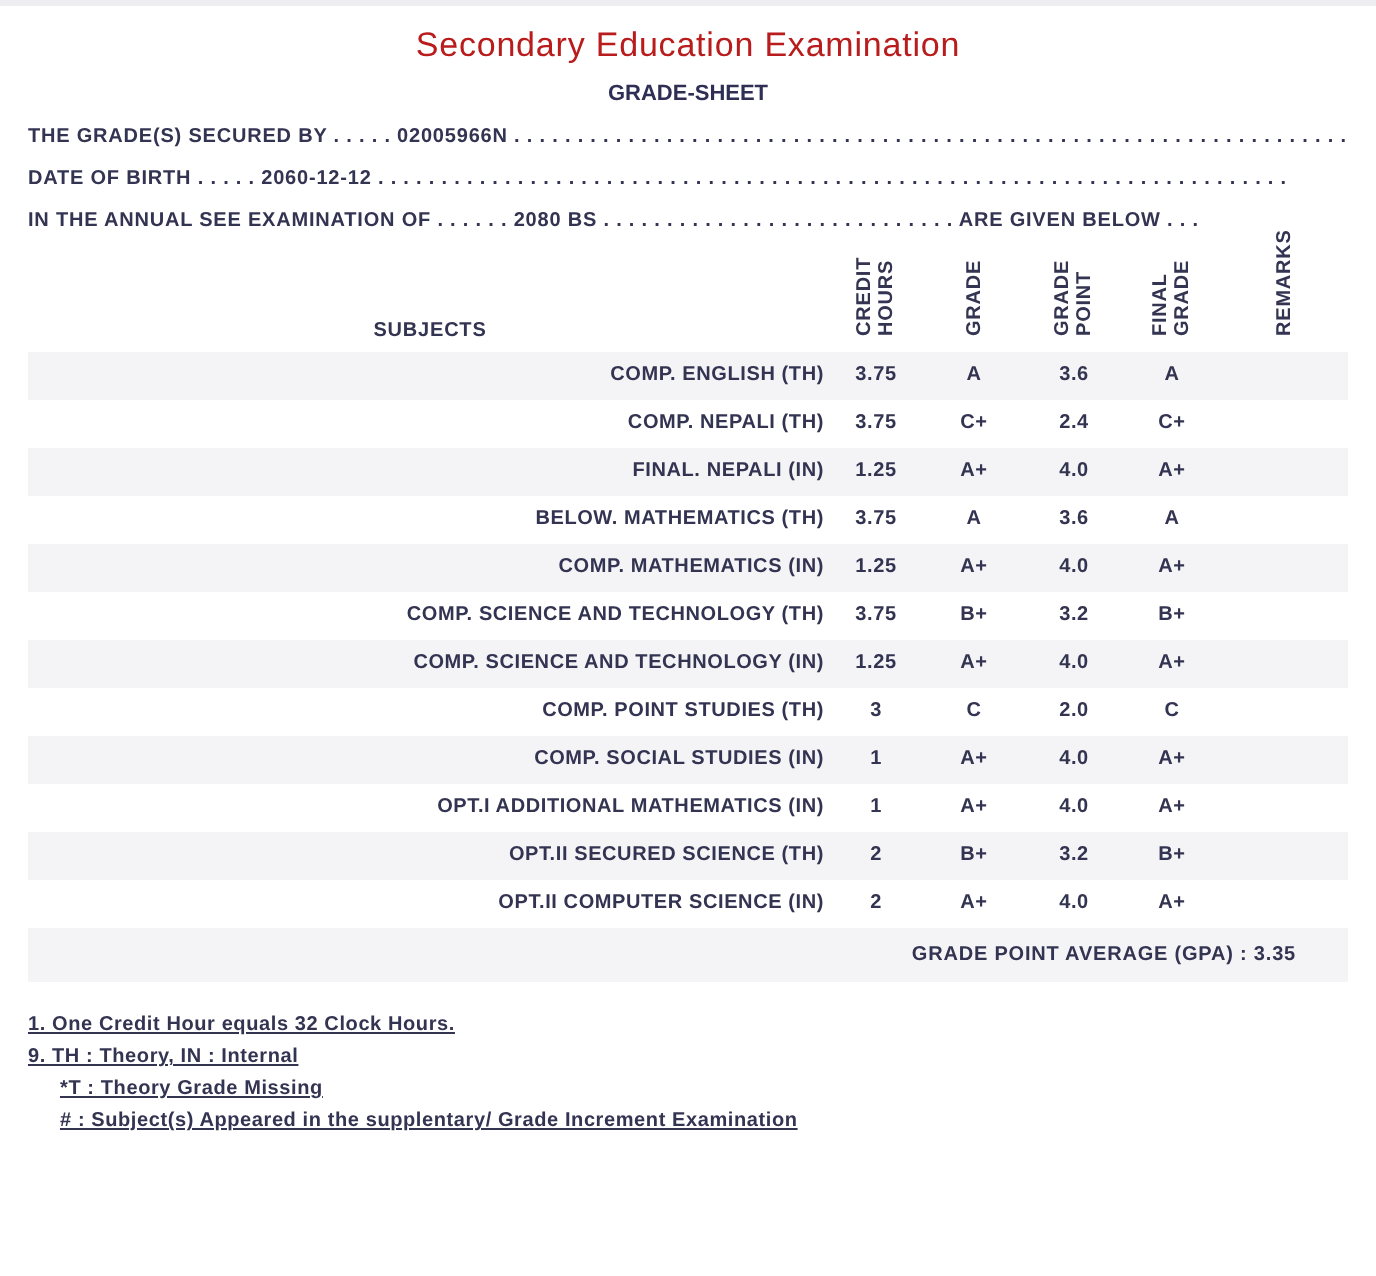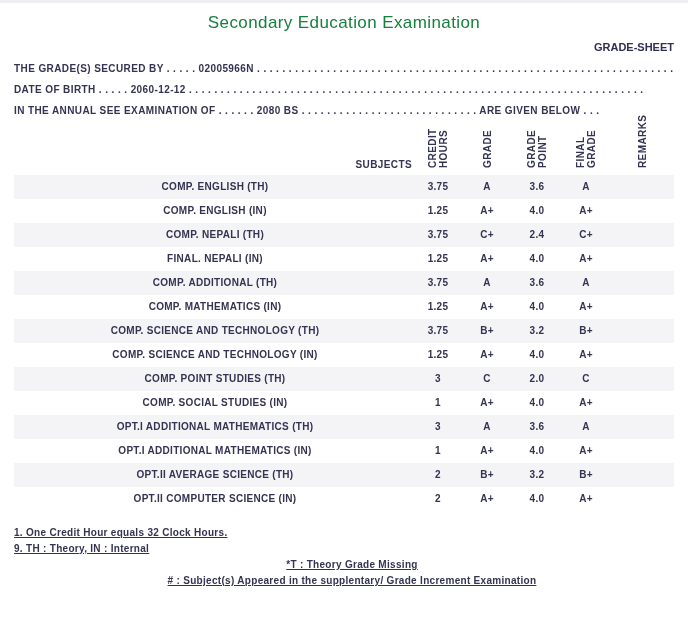--- a/index.html
+++ b/index.html
@@ -13,25 +13,25 @@
     border-top: 3px solid #ededf2;
   }
   .page { padding: 6px 14px 0 14px; }
 
   .title {
     margin-top: 4px;
     text-align: center;
     font-size: 17px;
     font-weight: 400;
     letter-spacing: 0.4px;
-    color: #15803d;
+    color: #b91c1c;
   }
   .subtitle {
     margin-top: 8px;
-    text-align: right;
+    text-align: center;
     font-size: 11px;
     font-weight: 700;
     color: #2f2f55;
   }
 
   .info-line {
     margin-top: 10px;
     font-size: 10px;
     font-weight: 700;
     letter-spacing: 0.4px;
@@ -53,59 +53,59 @@
   col.c-final   { width: 48px; }
   col.c-remarks { width: auto; }
 
   thead th {
     vertical-align: bottom;
     font-weight: 700;
     text-align: center;
     padding: 2px 2px 5px 2px;
     letter-spacing: 0.4px;
   }
-  thead th.subjects { text-align: right; padding-left: 4px; }
+  thead th.subjects { text-align: center; padding-left: 4px; }
   .vert {
     display: inline-block;
     writing-mode: vertical-rl;
     transform: rotate(180deg);
     white-space: pre-line;
     line-height: 11px;
     height: 42px;
     text-align: left;
   }
 
   tbody td {
     padding: 7px 2px;
     text-align: center;
     font-weight: 700;
     letter-spacing: 0.3px;
     line-height: 10px;
   }
-  tbody td.subject-cell { text-align: center; padding-left: 4px; }
+  tbody td.subject-cell { text-align: right; padding-left: 4px; }
   tbody tr:nth-child(odd) { background: #f4f4f7; }
 
   .gpa-row {
     background: #f4f4f7;
     font-size: 10px;
     font-weight: 700;
     letter-spacing: 0.4px;
     text-align: right;
     padding: 8px 26px 8px 0;
   }
 
   .notes { margin-top: 14px; }
   .note-line {
     font-size: 10px;
     font-weight: 700;
     letter-spacing: 0.3px;
     line-height: 16px;
     text-decoration: underline;
   }
-  .note-line.indent { padding-left: 16px; text-align: center; }
+  .note-line.indent { padding-left: 16px; }
 </style>
 </head>
 <body>
 
 <div class="page">
 
   <h1 class="title">Secondary Education Examination</h1>
   <h2 class="subtitle">GRADE-SHEET</h2>
 
   <div class="info">
@@ -139,45 +139,37 @@
     <tbody>
         <tr>
           <td class="subject-cell">COMP. ENGLISH (TH)</td>
           <td>3.75</td>
           <td>A</td>
           <td>3.6</td>
           <td>A</td>
           <td></td>
         </tr>
         <tr>
-          <td class="subject-cell">COMP. ENGLISH (IN)</td>
-          <td>1.25</td>
-          <td>A+</td>
-          <td>4.0</td>
-          <td>A+</td>
-          <td></td>
-        </tr>
-        <tr>
           <td class="subject-cell">COMP. NEPALI (TH)</td>
           <td>3.75</td>
           <td>C+</td>
           <td>2.4</td>
           <td>C+</td>
           <td></td>
         </tr>
         <tr>
           <td class="subject-cell">FINAL. NEPALI (IN)</td>
           <td>1.25</td>
           <td>A+</td>
           <td>4.0</td>
           <td>A+</td>
           <td></td>
         </tr>
         <tr>
-          <td class="subject-cell">COMP. ADDITIONAL (TH)</td>
+          <td class="subject-cell">BELOW. MATHEMATICS (TH)</td>
           <td>3.75</td>
           <td>A</td>
           <td>3.6</td>
           <td>A</td>
           <td></td>
         </tr>
         <tr>
           <td class="subject-cell">COMP. MATHEMATICS (IN)</td>
           <td>1.25</td>
           <td>A+</td>
@@ -211,54 +203,47 @@
         </tr>
         <tr>
           <td class="subject-cell">COMP. SOCIAL STUDIES (IN)</td>
           <td>1</td>
           <td>A+</td>
           <td>4.0</td>
           <td>A+</td>
           <td></td>
         </tr>
         <tr>
-          <td class="subject-cell">OPT.I ADDITIONAL MATHEMATICS (TH)</td>
-          <td>3</td>
-          <td>A</td>
-          <td>3.6</td>
-          <td>A</td>
-          <td></td>
-        </tr>
-        <tr>
           <td class="subject-cell">OPT.I ADDITIONAL MATHEMATICS (IN)</td>
           <td>1</td>
           <td>A+</td>
           <td>4.0</td>
           <td>A+</td>
           <td></td>
         </tr>
         <tr>
-          <td class="subject-cell">OPT.II AVERAGE SCIENCE (TH)</td>
+          <td class="subject-cell">OPT.II SECURED SCIENCE (TH)</td>
           <td>2</td>
           <td>B+</td>
           <td>3.2</td>
           <td>B+</td>
           <td></td>
         </tr>
         <tr>
           <td class="subject-cell">OPT.II COMPUTER SCIENCE (IN)</td>
           <td>2</td>
           <td>A+</td>
           <td>4.0</td>
           <td>A+</td>
           <td></td>
         </tr>
       </tbody>
   </table>
 
+  <div class="gpa-row">GRADE POINT AVERAGE (GPA) : 3.35</div>
 
   <div class="notes">
       <div class="note-line">1. One Credit Hour equals 32 Clock Hours.</div>
       <div class="note-line">9. TH : Theory, IN : Internal</div>
       <div class="note-line indent">*T : Theory Grade Missing</div>
       <div class="note-line indent"># : Subject(s) Appeared in the supplentary/ Grade Increment Examination</div>
     </div>
 
 </div>
 

